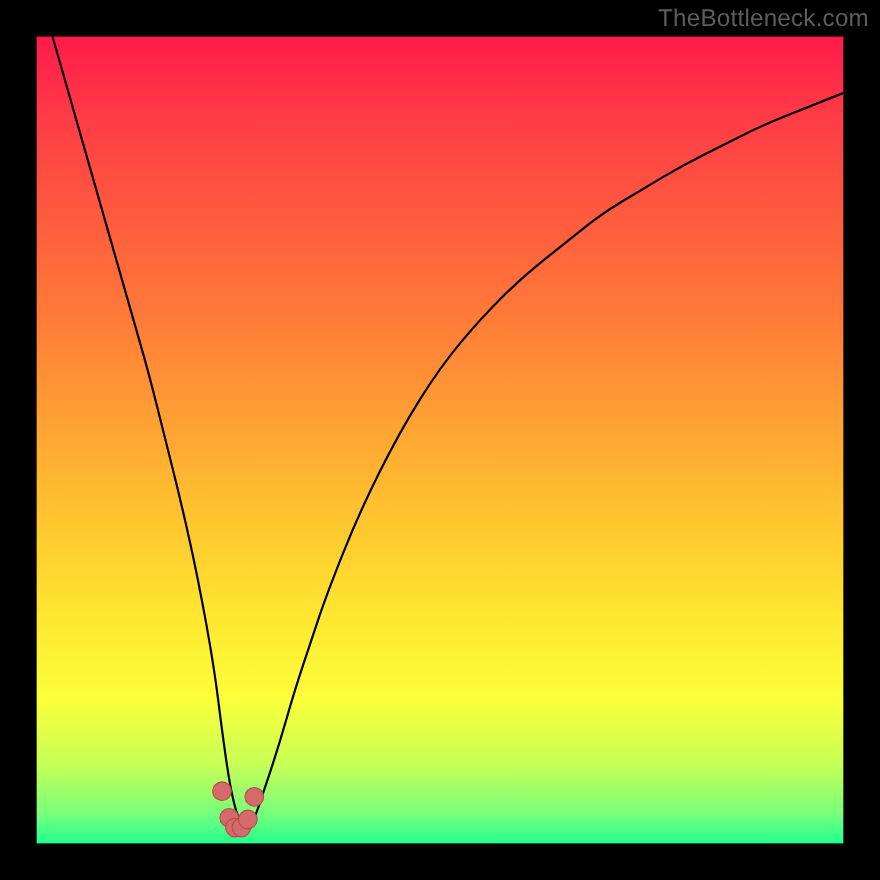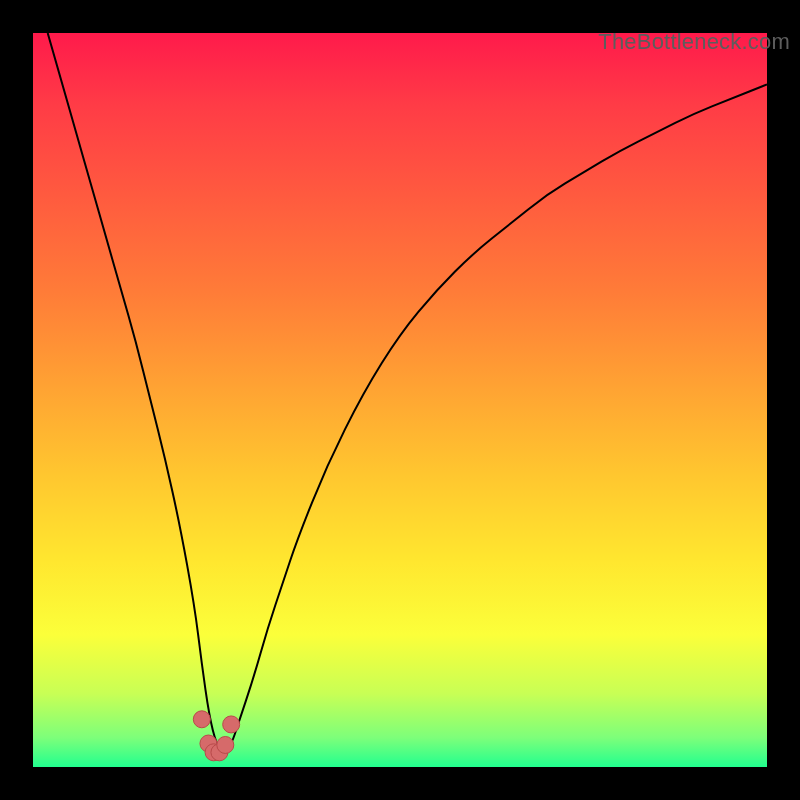--- a/index.html
+++ b/index.html
@@ -21,21 +21,20 @@
   }
   .watermark {
     position: absolute;
     top: 4px;
     right: 10px;
     color: #5d5d5d;
     font-size: 22px;
     font-weight: 500;
     letter-spacing: 0.2px;
     z-index: 10;
-    margin-top: 25px;
   }
   .plot {
     position: absolute;
     left: 33px;
     top: 33px;
     width: 734px;
     height: 734px;
     overflow: hidden;
   }
   .plot svg {

